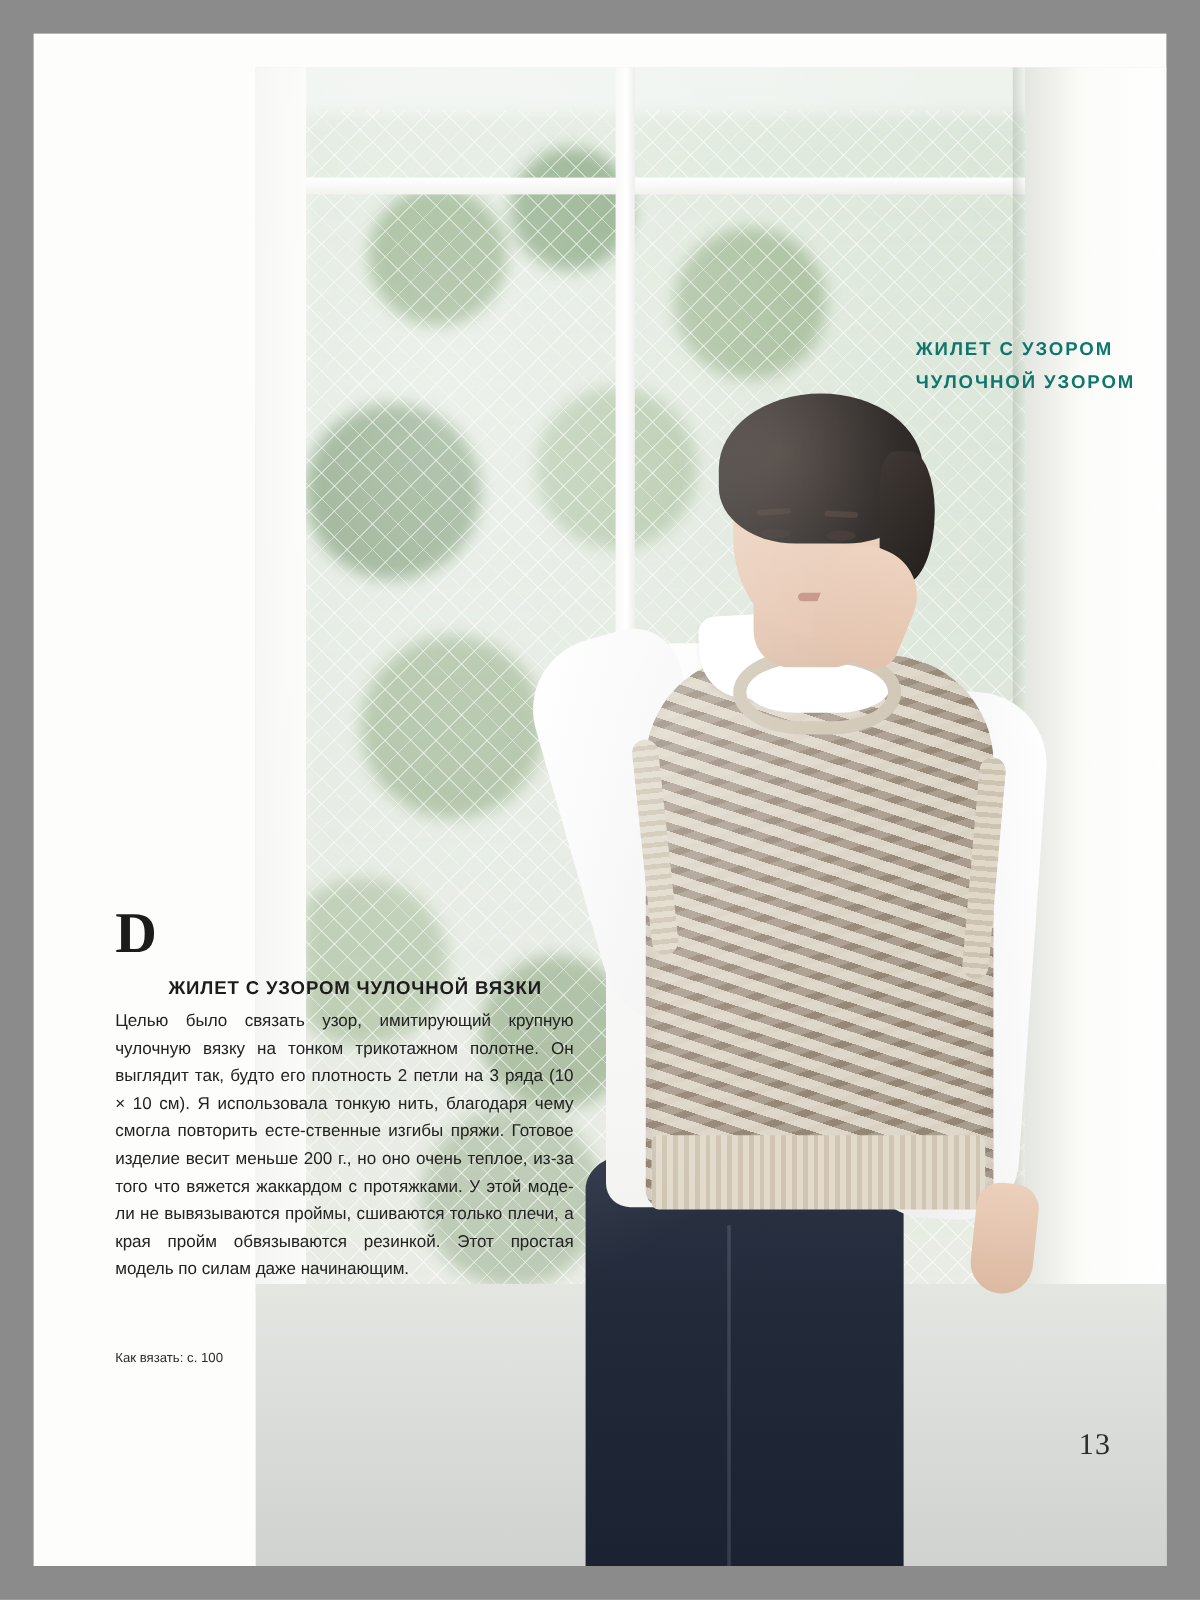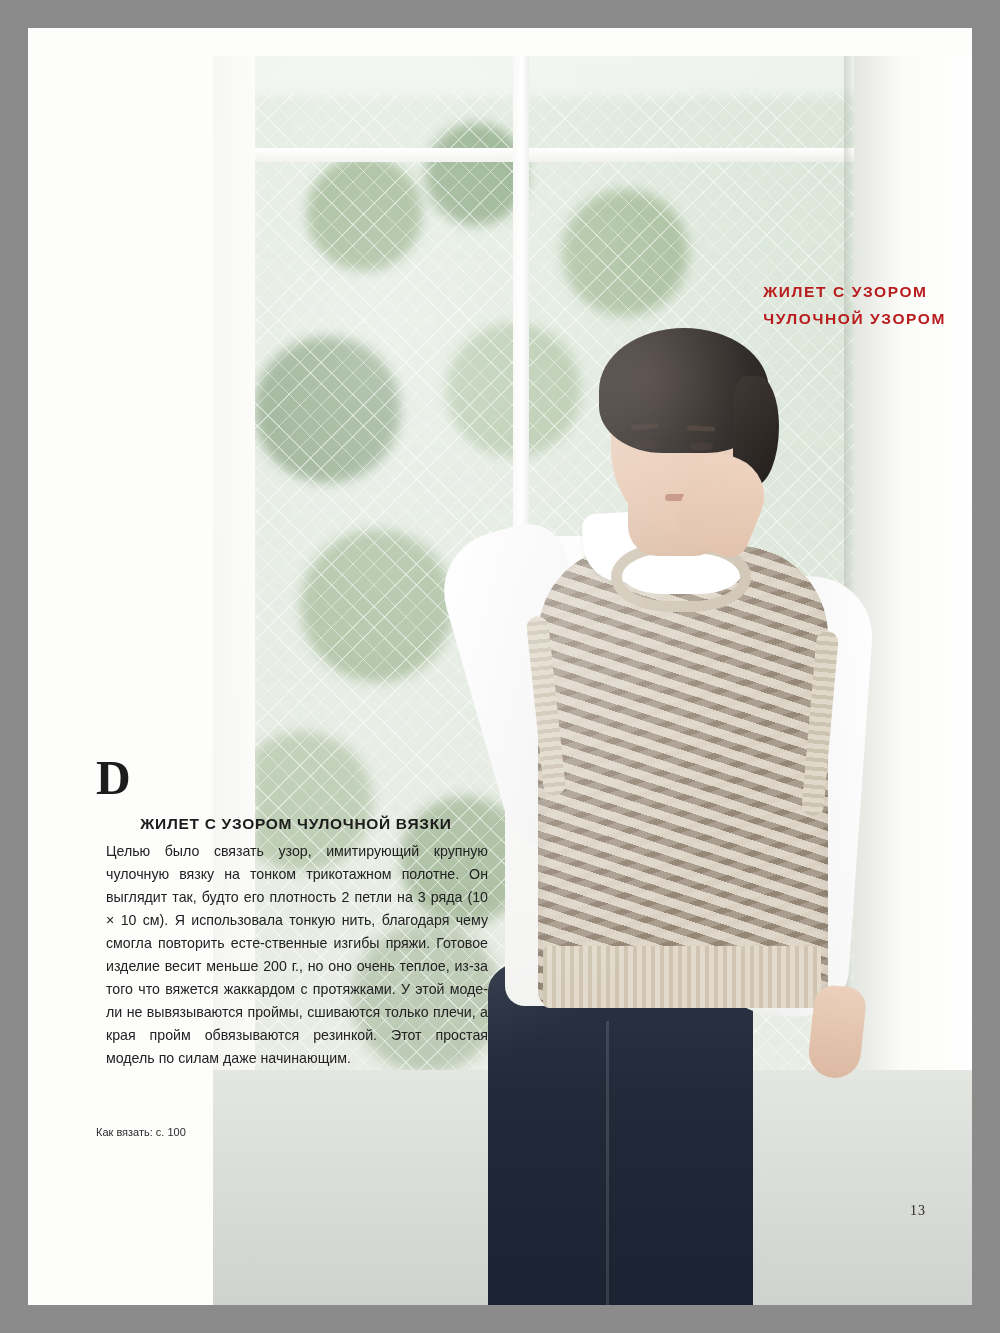--- a/index.html
+++ b/index.html
@@ -246,21 +246,21 @@
     background: radial-gradient(ellipse at 22% 22%, rgba(255,255,255,0.45), rgba(255,255,255,0) 55%);
     pointer-events: none;
   }
 
   
   .overlay-title {
     position: absolute;
     right: 26px;
     top: 222px;
     text-align: left;
-    color: #b91c1c;
+    color: #0f766e;
     font-size: 15.5px;
     letter-spacing: 1.6px;
     line-height: 1.75;
     font-weight: 700;
   }
   .overlay-title div { white-space: nowrap; }
 
   .dropcap {
     position: absolute;
     left: 68px;
@@ -284,37 +284,36 @@
   }
   .body-copy {
     position: absolute;
     left: 68px;
     top: 812px;
     width: 382px;
     font-size: 14.2px;
     line-height: 1.62;
     color: #222;
     text-align: justify;
-    margin-left: 10px;
   }
   .credits {
     position: absolute;
     left: 68px;
     top: 1093px;
     width: 340px;
     font-size: 11px;
     line-height: 2.0;
     color: #2b2b2b;
   }
   .folio {
     position: absolute;
     right: 46px;
     bottom: 86px;
     font-family: "Liberation Serif", serif;
-    font-size: 14px;
+    font-size: 25px;
     color: #2a2a2a;
     letter-spacing: 1px;
   }
 </style>
 </head>
 <body>
 
 <div class="page">
 
   <div class="photo">

